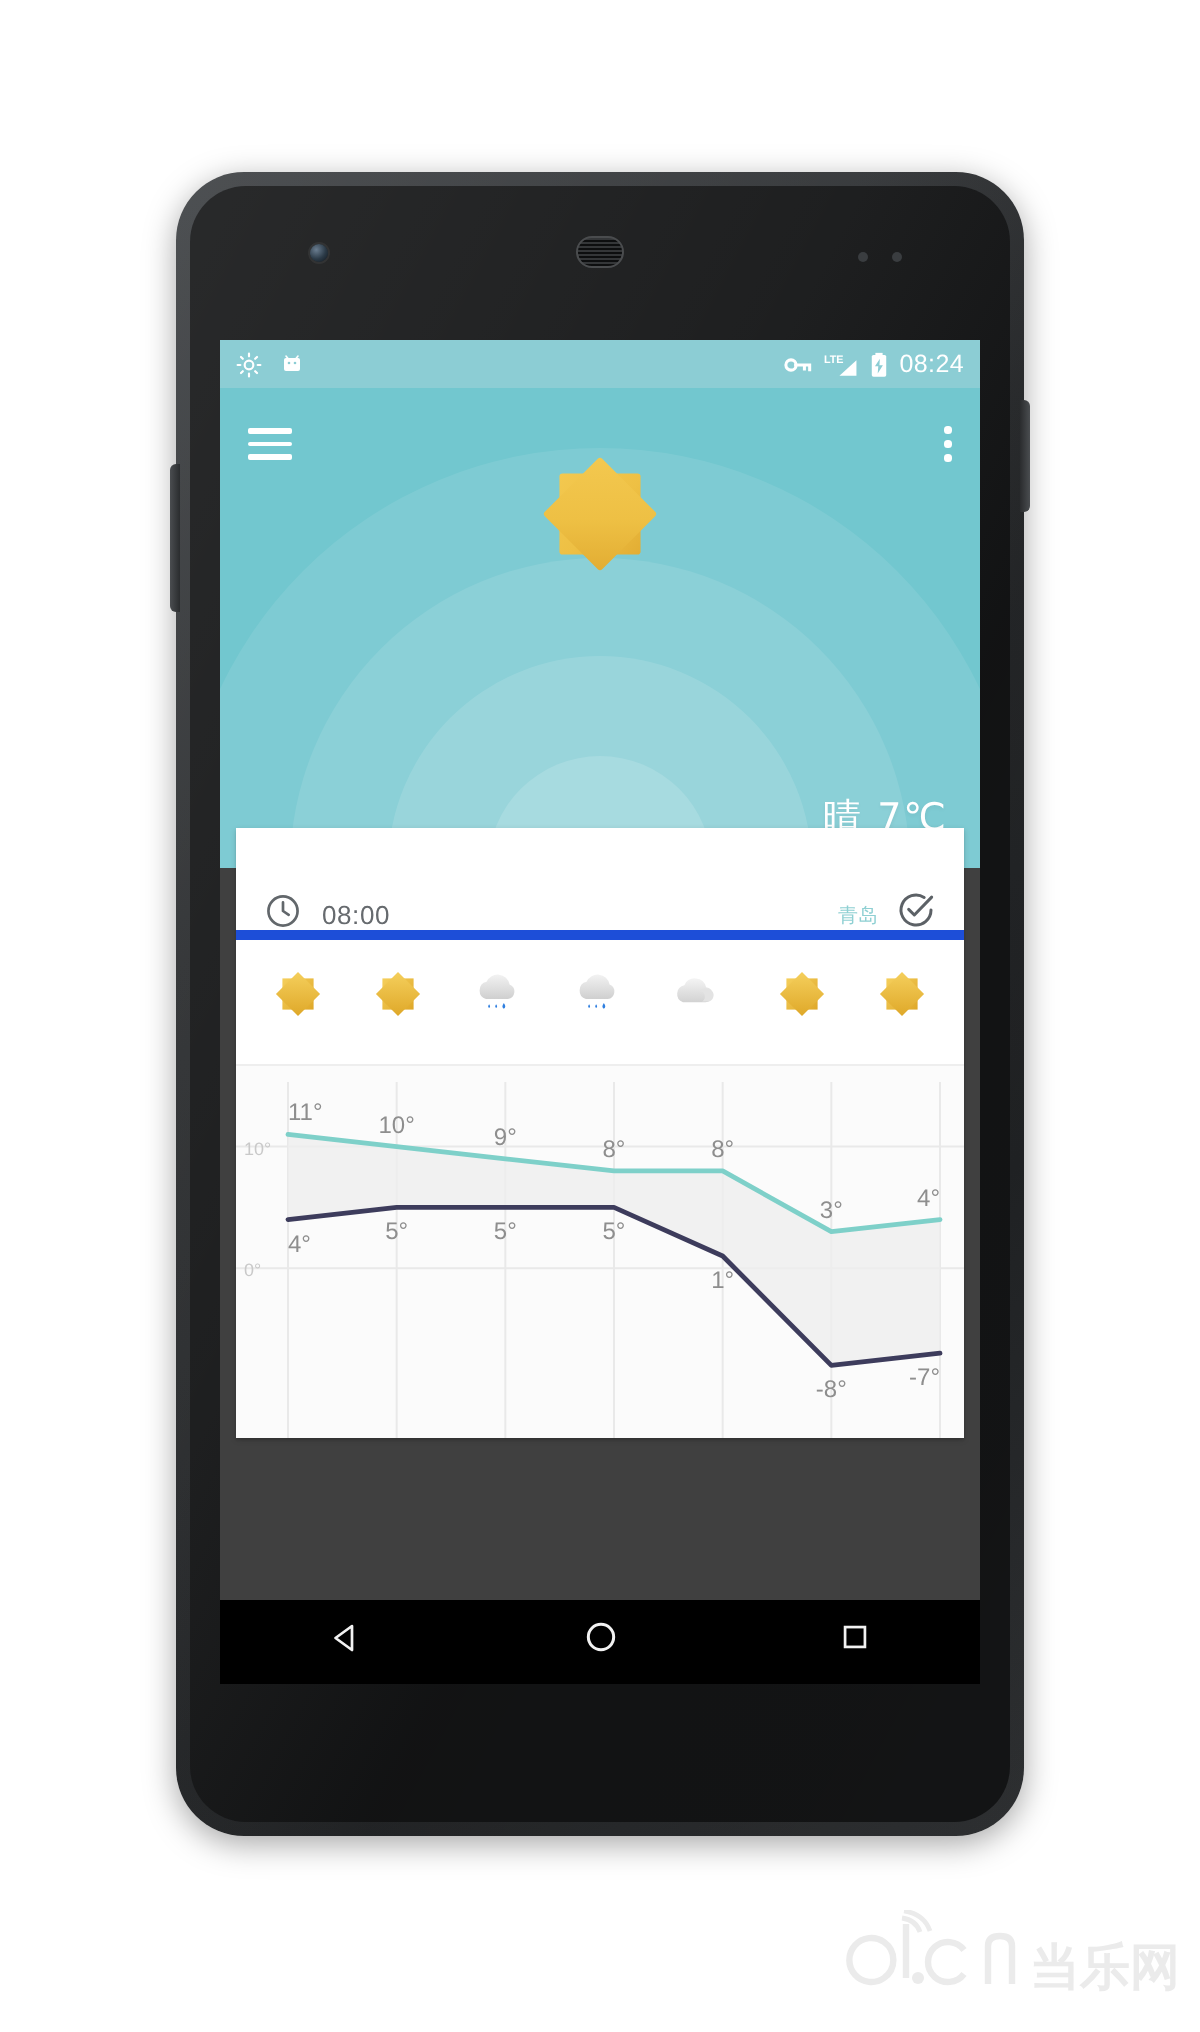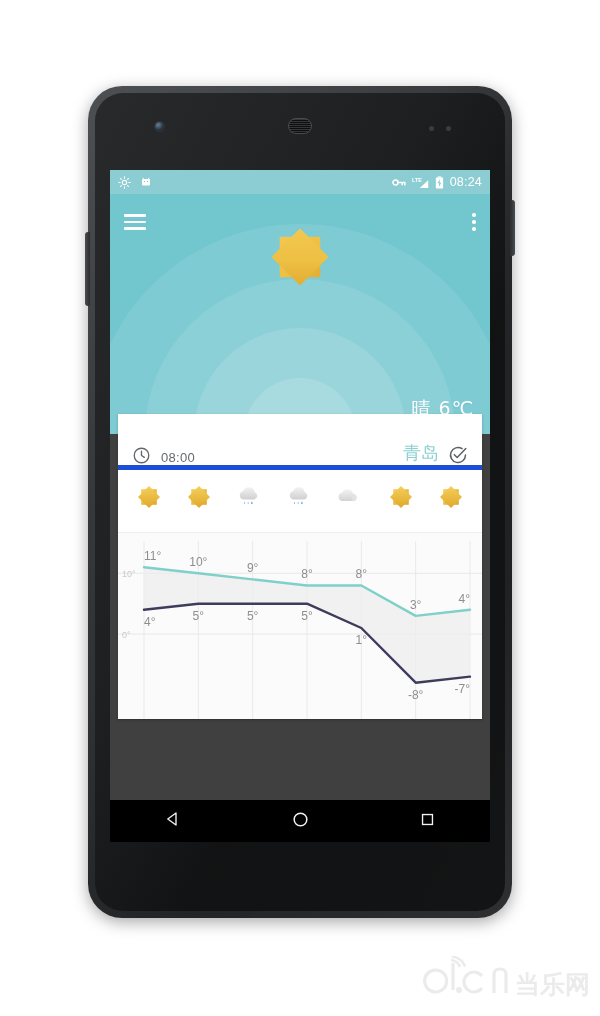--- a/index.html
+++ b/index.html
@@ -221,21 +221,21 @@
     border-bottom: 5px solid #1d4ed8;
   }
   .ct-time {
     font-size: 13px;
     color: #666a6e;
     margin-left: 10px;
     letter-spacing: 0.3px;
   }
   .ct-spacer { flex: 1; }
   .ct-city {
-    font-size: 18px;
+    font-size: 10px;
     color: #8fd0d3;
     margin-right: 9px;
     font-family: "DejaVu Sans", sans-serif;
   }
 
   .card-section-title {
     font-size: 13.5px;
     color: #9fd8da;
     padding: 15px 18px 2px 18px;
     font-family: "DejaVu Sans", sans-serif;
@@ -387,21 +387,21 @@
               <stop offset="100%" stop-color="#e2ad33"></stop>
             </linearGradient>
           </defs>
           <g fill="url(#sunBig)">
             <rect x="24" y="24" width="52" height="52" rx="2"></rect>
             <rect x="24" y="24" width="52" height="52" rx="2" transform="rotate(45 50 50)"></rect>
           </g>
         </svg>
       </div>
 
-      <div class="hero-cond">晴 6℃</div>
+      <div class="hero-cond">晴 7℃</div>
     </div>
 
     <div class="card">
 
       <div class="card-top">
         <svg width="19" height="19" viewBox="0 0 24 24">
           <circle cx="12" cy="12" r="9.2" fill="none" stroke="#62676b" stroke-width="1.7"></circle>
           <path d="M12 6.6 V12 L15.6 14.4" fill="none" stroke="#62676b" stroke-width="1.7" stroke-linecap="round" stroke-linejoin="round"></path>
         </svg>
         <span class="ct-time">08:00</span>

